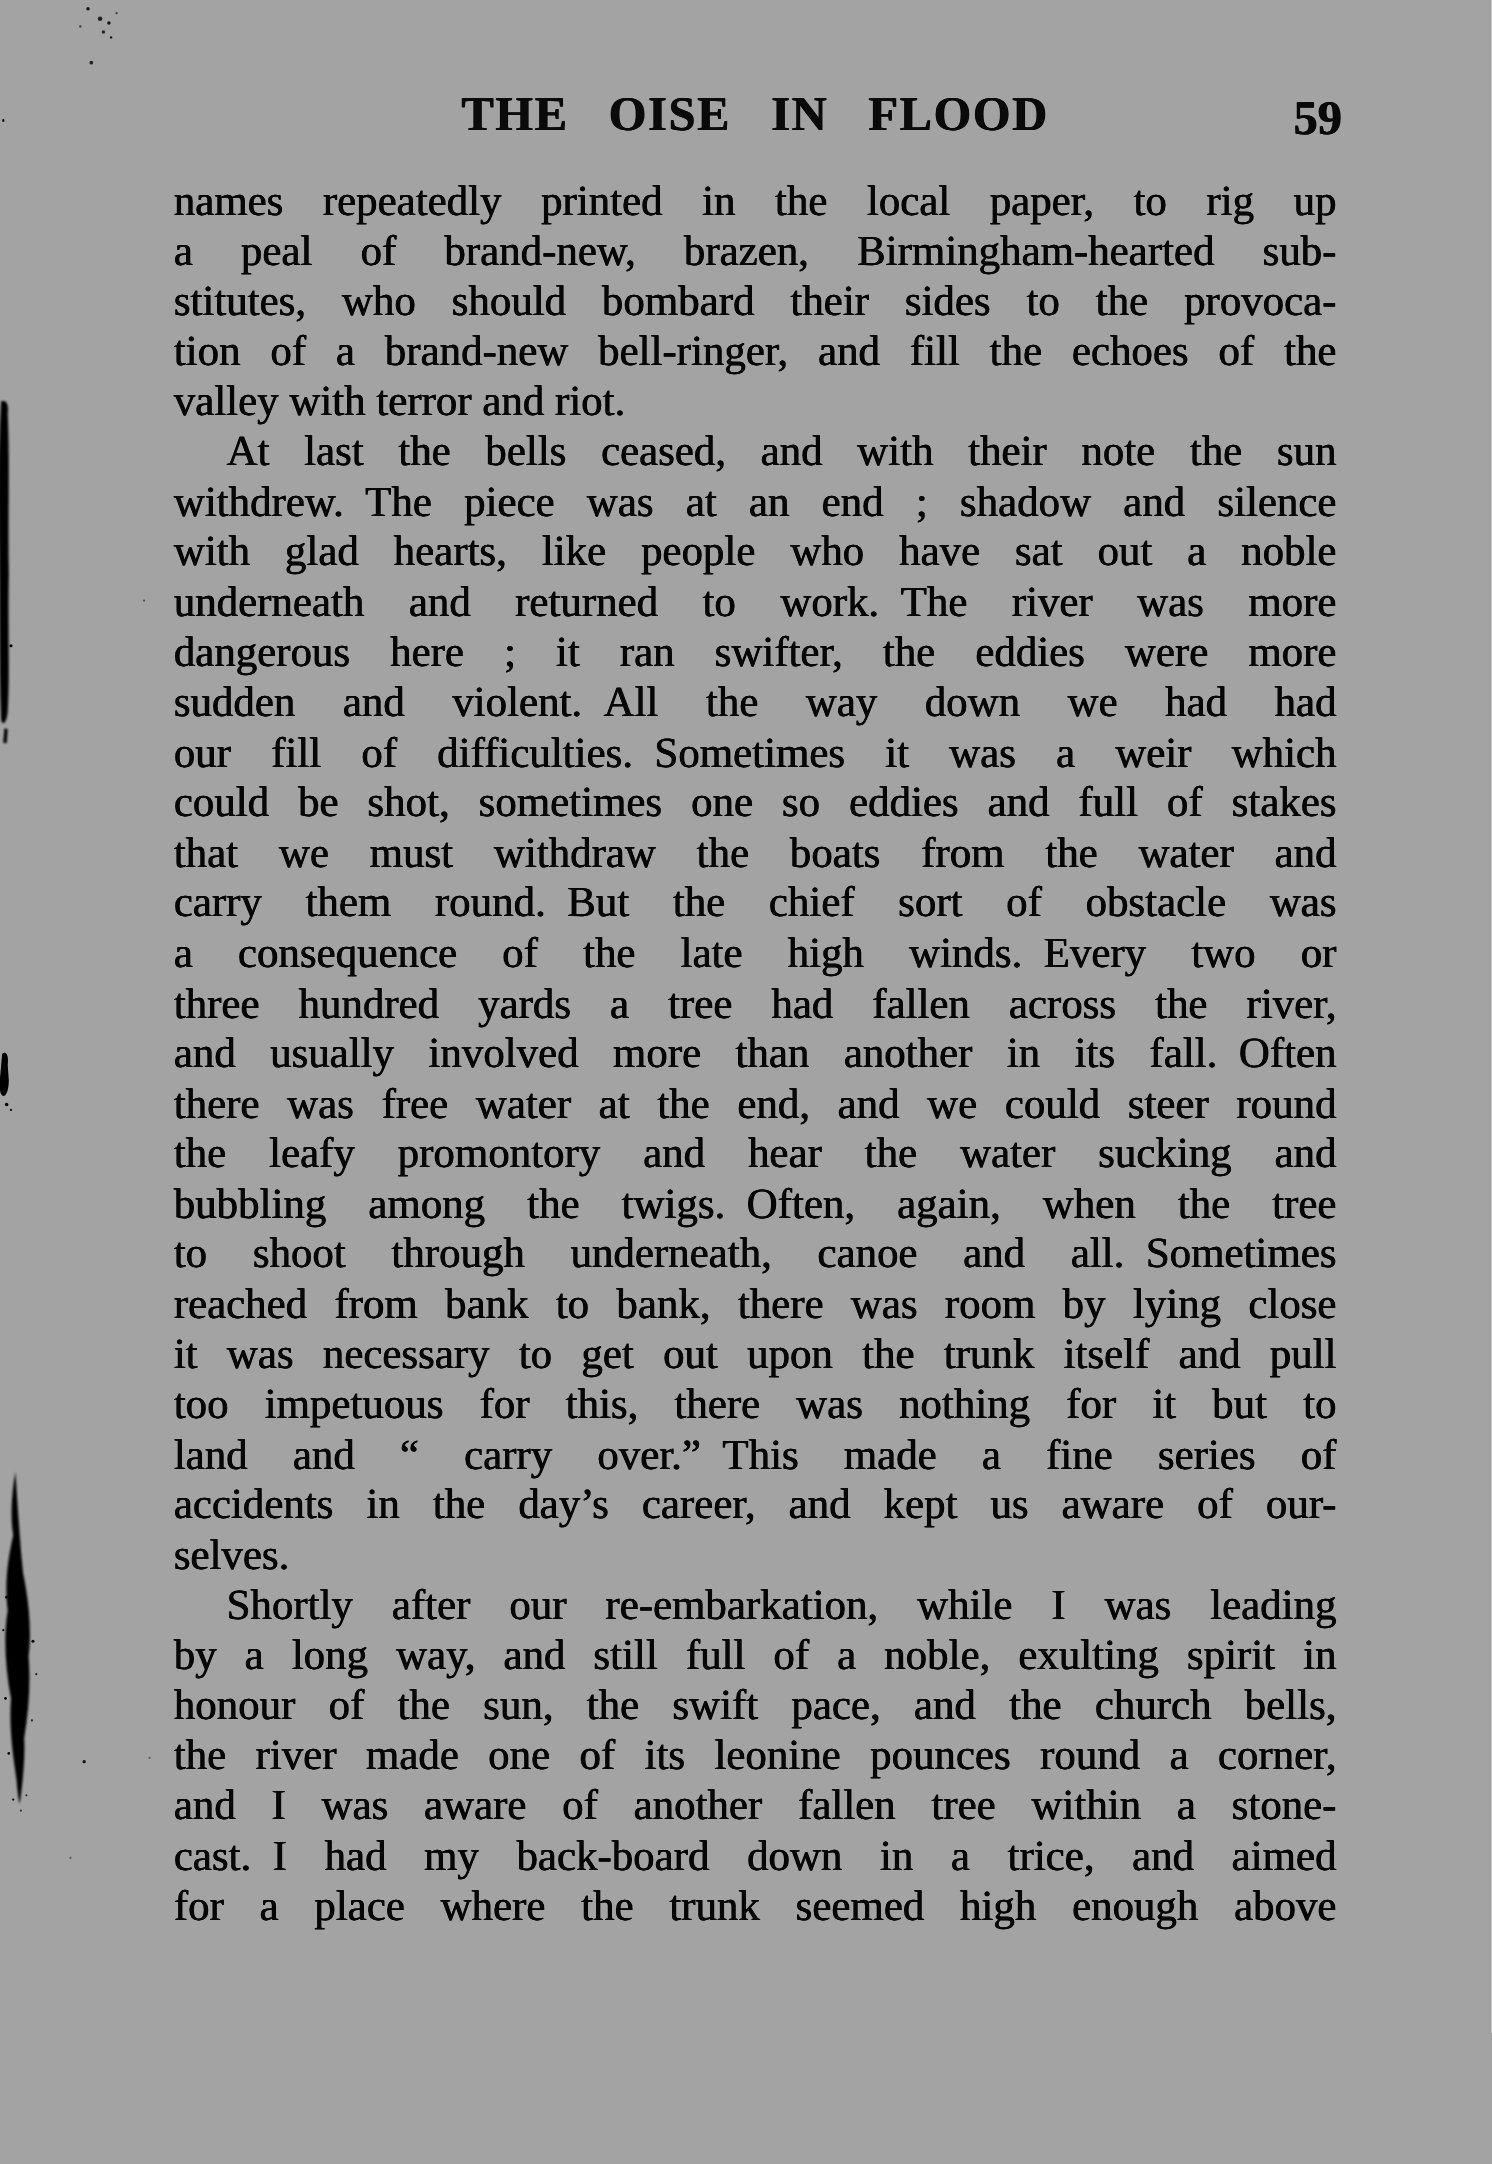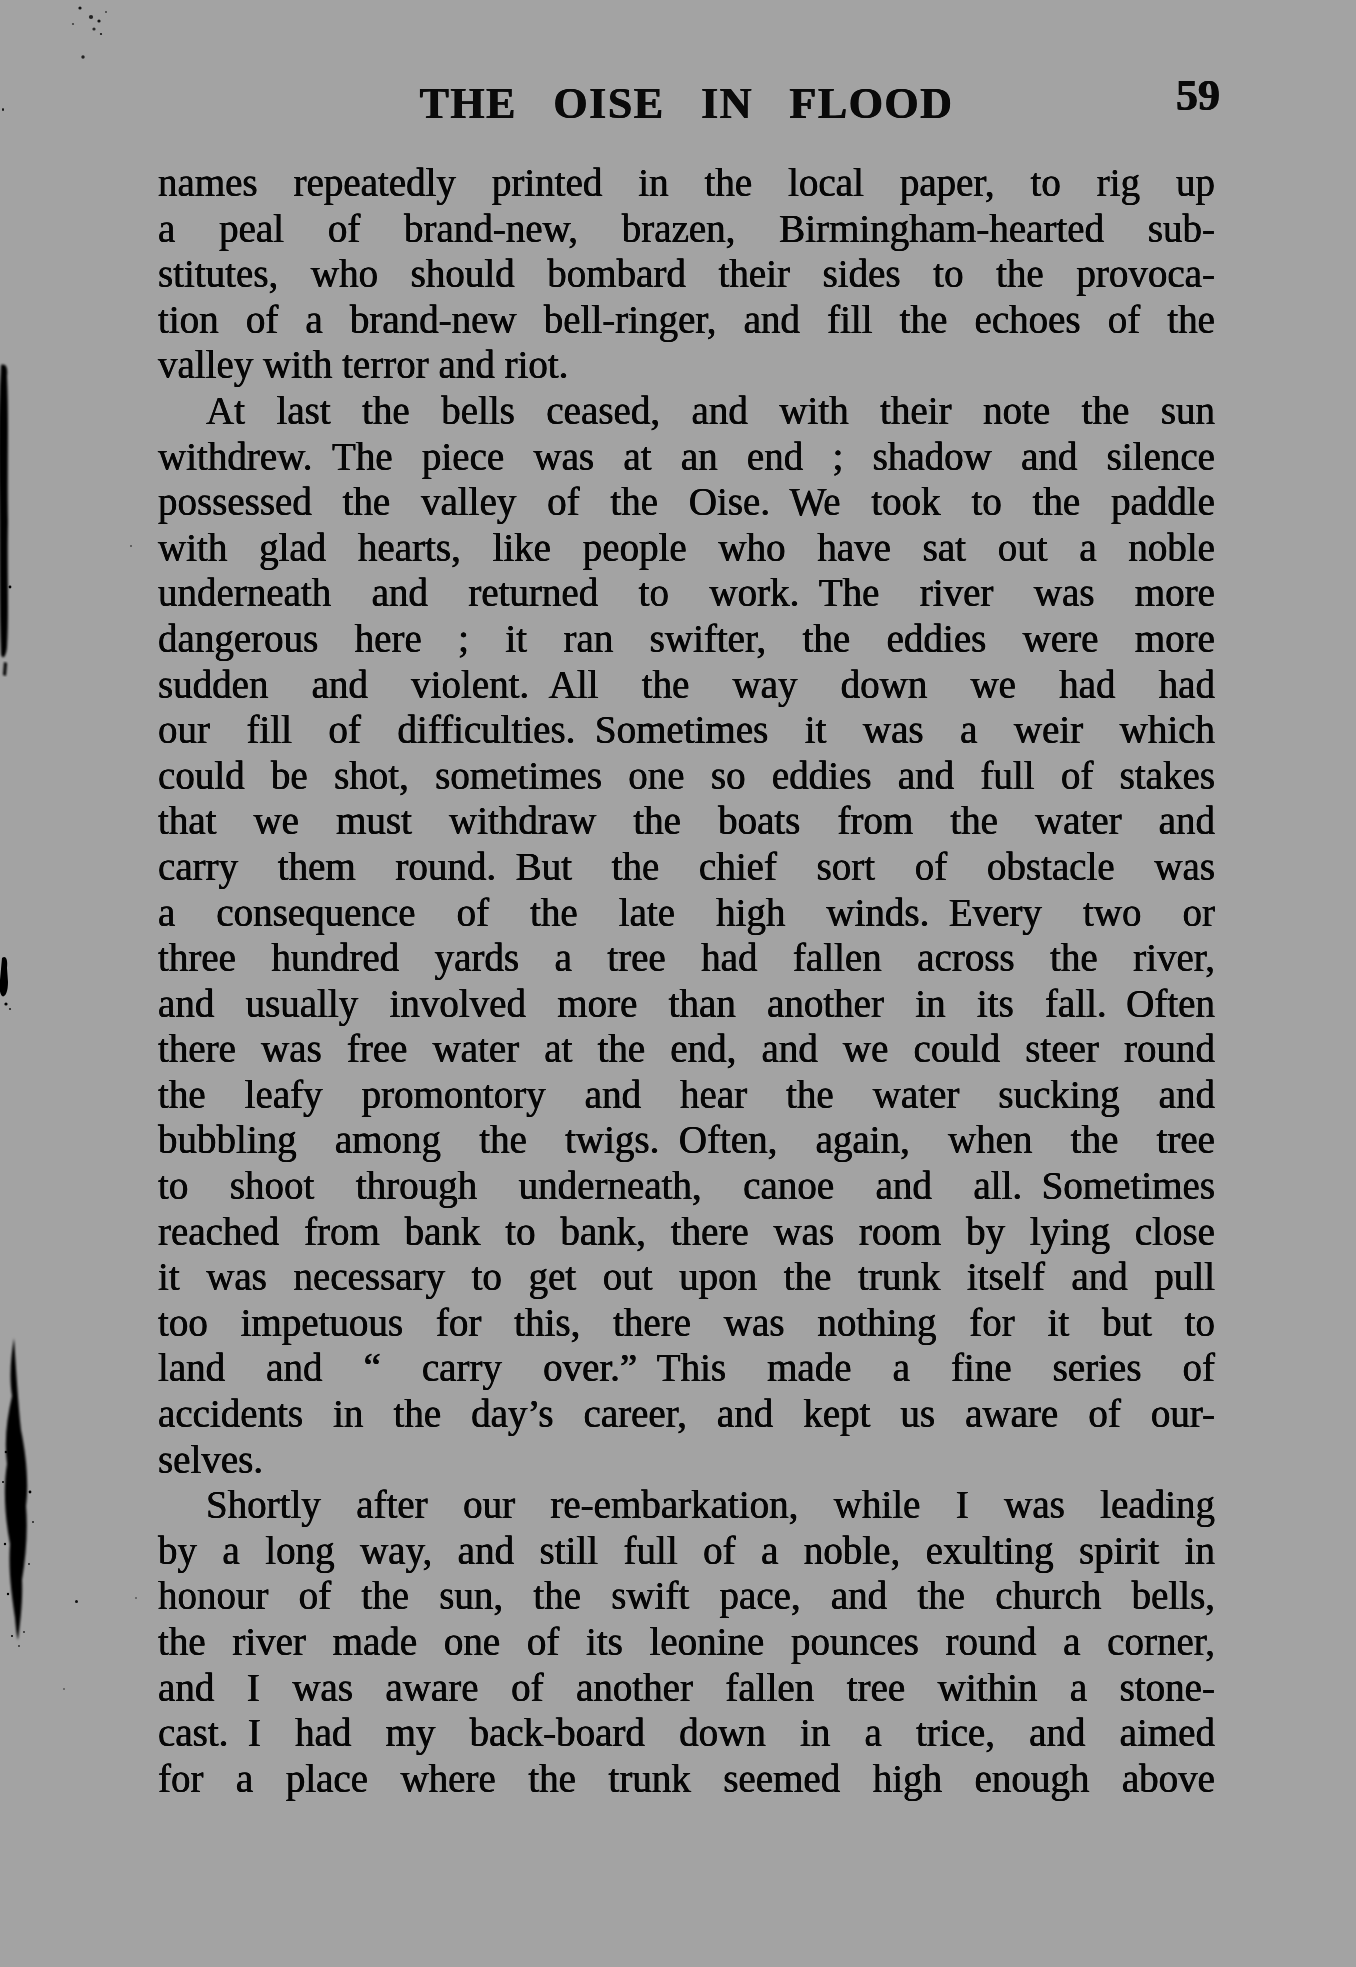--- a/index.html
+++ b/index.html
@@ -20,21 +20,21 @@
     position: absolute;
     left: 158px; top: 78px; width: 1057px;
     text-align: center;
     font-size: 44px; line-height: 52px; font-weight: 700;
     letter-spacing: 1.5px; word-spacing: 24px;
     text-shadow: 0.4px 0 0 currentColor, -0.4px 0 0 currentColor;
     white-space: nowrap;
   }
   .page-number {
     position: absolute;
-    right: 136px; top: 70px;
+    right: 136px; top: 82px;
     font-size: 44px; line-height: 52px; font-weight: 700;
     text-shadow: 0.4px 0 0 currentColor, -0.4px 0 0 currentColor;
   }
   
   .textblock {
     position: absolute;
     left: 158px; top: 160px; width: 1057px;
     font-size: 39px; line-height: 45.6px;
     color: #060606;
   }
@@ -61,21 +61,20 @@
   <div class="page-number">59</div>
 
   <div class="textblock">
       <div class="line">names repeatedly printed in the local paper, to rig up</div>
       <div class="line">a peal of brand-new, brazen, Birmingham-hearted sub-</div>
       <div class="line">stitutes, who should bombard their sides to the provoca-</div>
       <div class="line">tion of a brand-new bell-ringer, and fill the echoes of the</div>
       <div class="line para-end">valley with terror and riot.</div>
       <div class="line indent">At last the bells ceased, and with their note the sun</div>
       <div class="line">withdrew. The piece was at an end ; shadow and silence</div>
-      <div class="line">possessed the valley of the Oise. We took to the paddle</div>
       <div class="line">with glad hearts, like people who have sat out a noble</div>
       <div class="line">underneath and returned to work. The river was more</div>
       <div class="line">dangerous here ; it ran swifter, the eddies were more</div>
       <div class="line">sudden and violent. All the way down we had had</div>
       <div class="line">our fill of difficulties. Sometimes it was a weir which</div>
       <div class="line">could be shot, sometimes one so eddies and full of stakes</div>
       <div class="line">that we must withdraw the boats from the water and</div>
       <div class="line">carry them round. But the chief sort of obstacle was</div>
       <div class="line">a consequence of the late high winds. Every two or</div>
       <div class="line">three hundred yards a tree had fallen across the river,</div>

